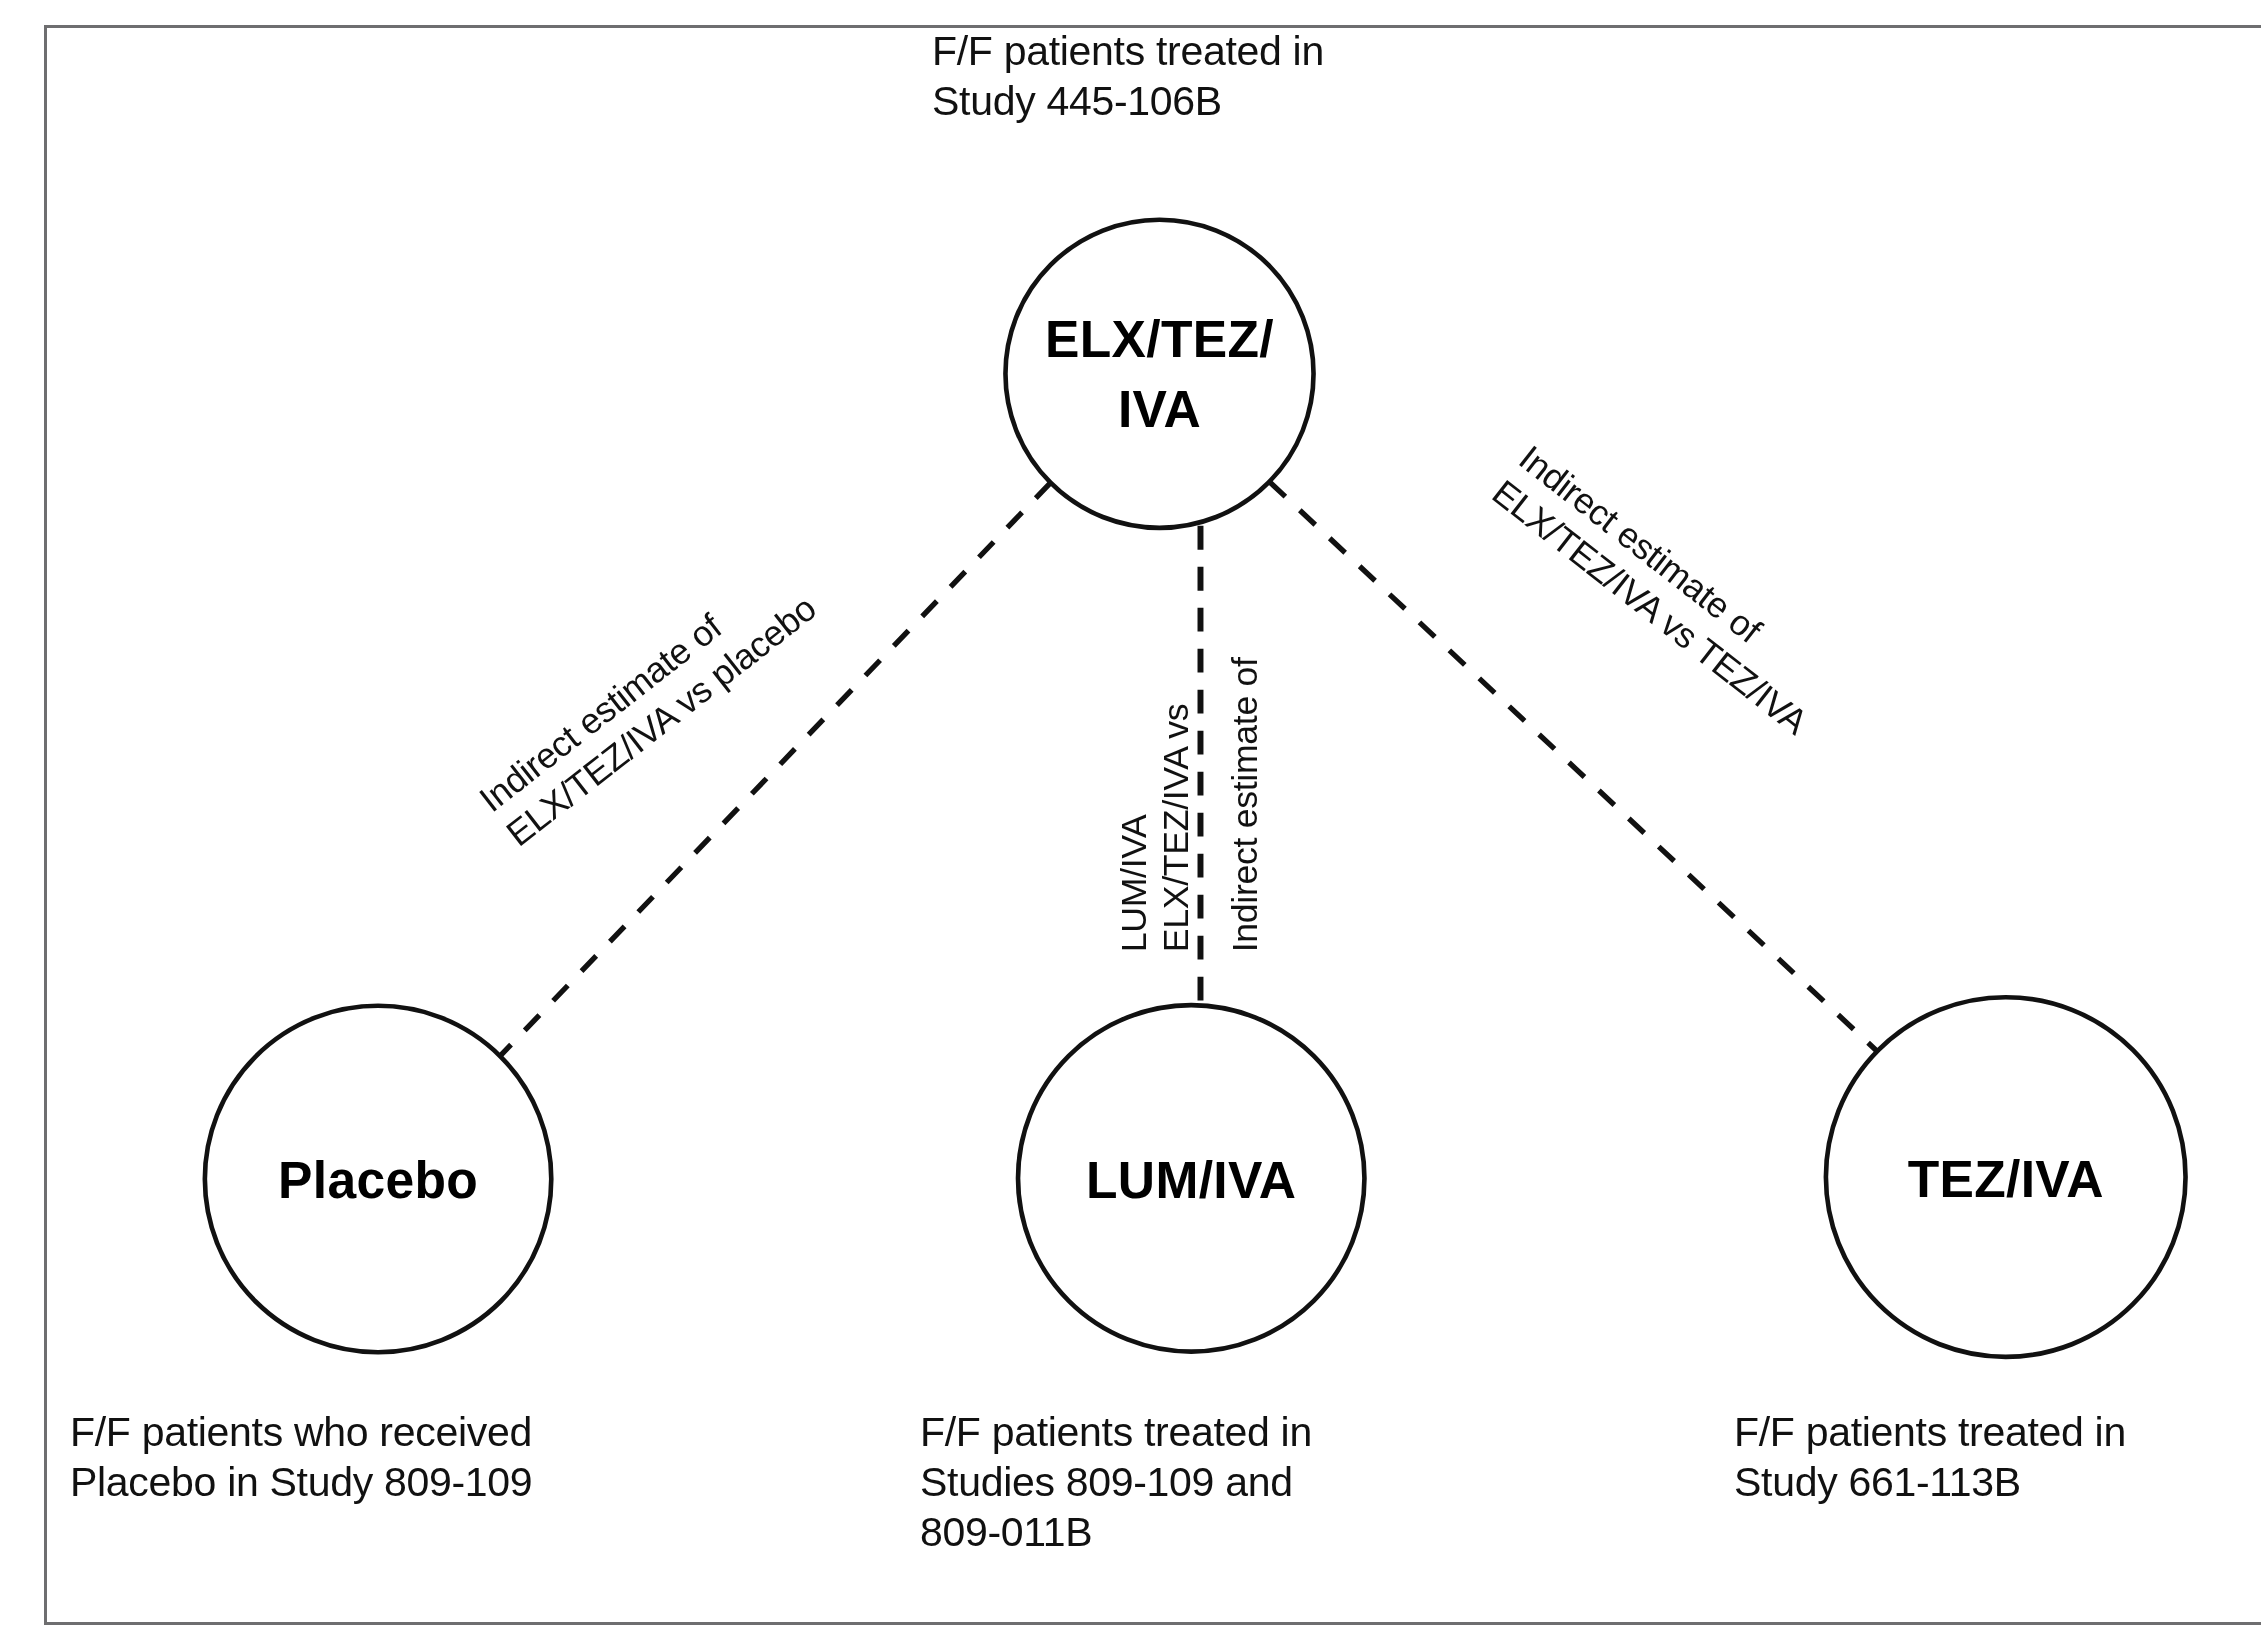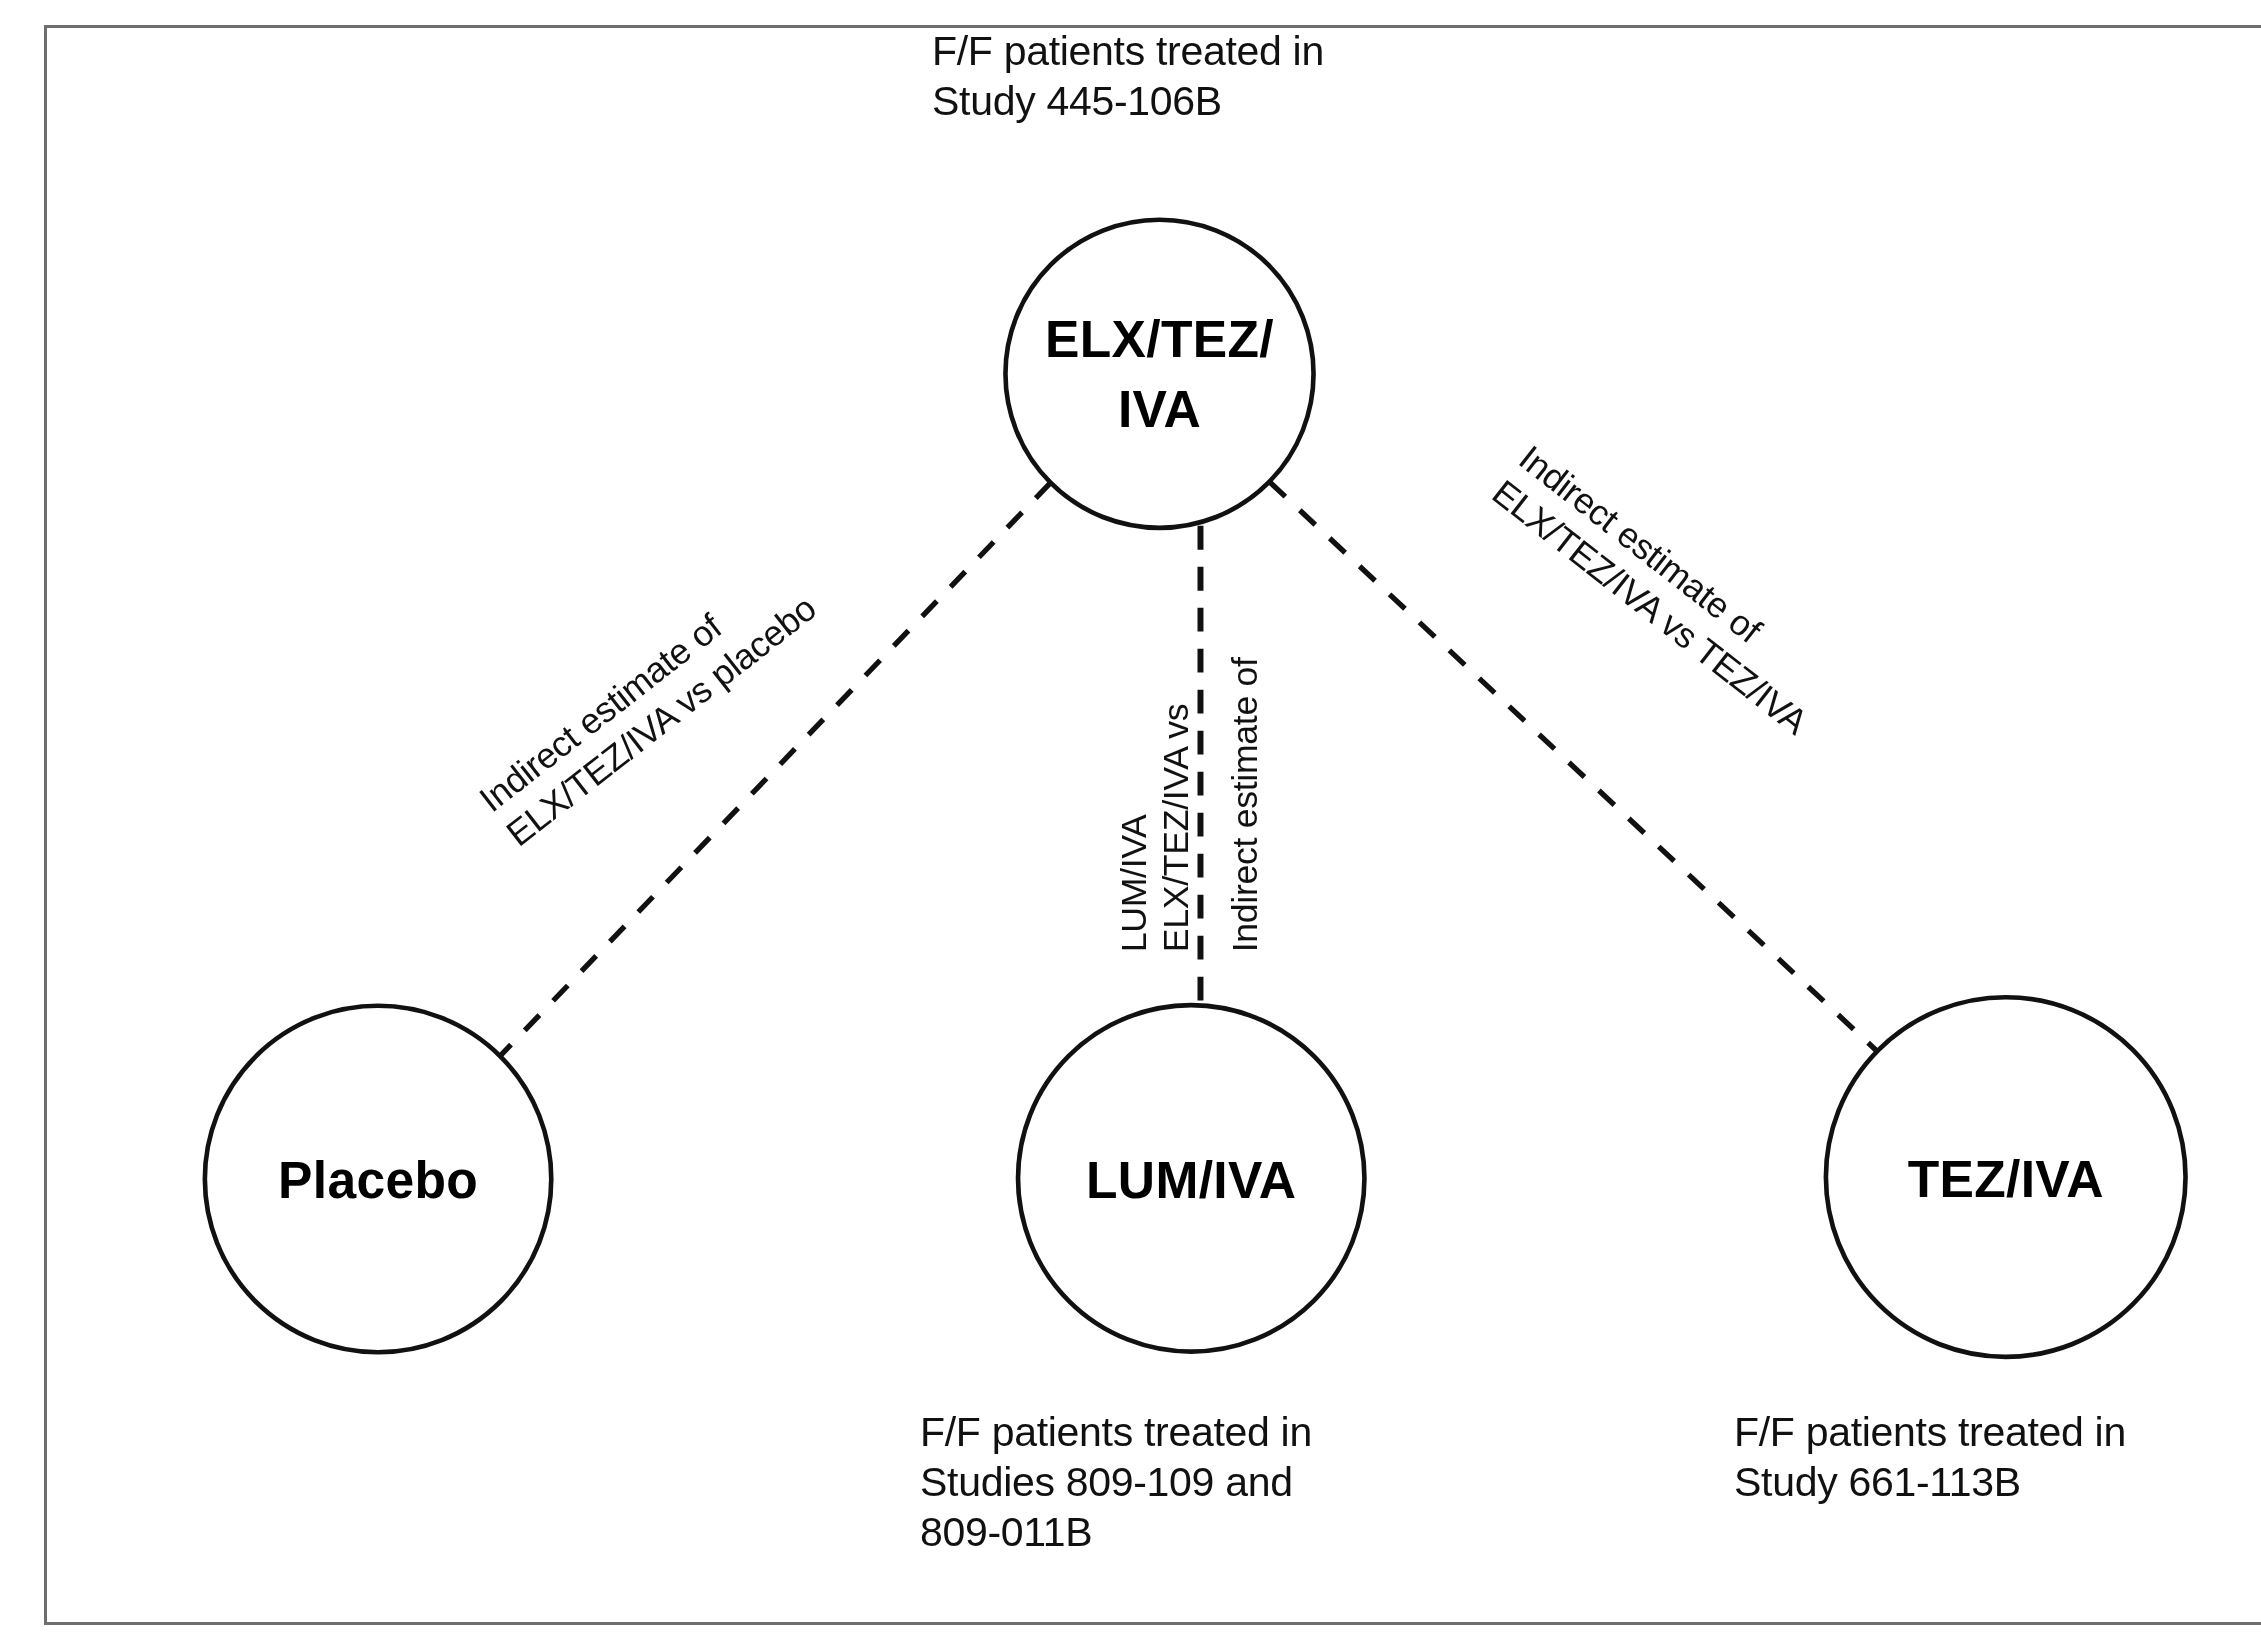--- a/index.html
+++ b/index.html
@@ -65,20 +65,22 @@
       <text class="node-label" x="1758" y="1812">LUM/IVA</text>
     </g>
 
     <g>
       <circle class="circle" cx="2990" cy="1780" r="272"></circle>
       <text class="node-label" x="2990" y="1810">TEZ/IVA</text>
     </g>
 
   </svg>
 
+  <div class="cap" style="left:41px;top:1407px;width:661px;">F/F patients who received
+Placebo in Study 809-109</div>
 
   <div class="cap" style="left:891px;top:1407px;width:661px;">F/F patients treated in
 Studies 809-109 and
 809-011B</div>
 
   <div class="cap" style="left:1705px;top:1407px;width:661px;">F/F patients treated in
 Study 661-113B</div>
 
 </div>
 

